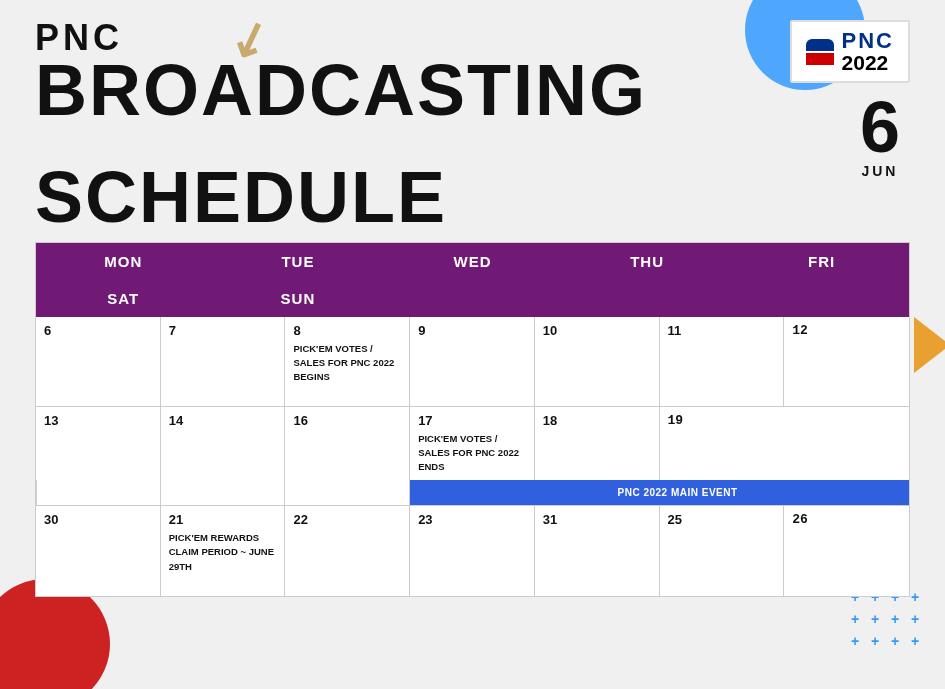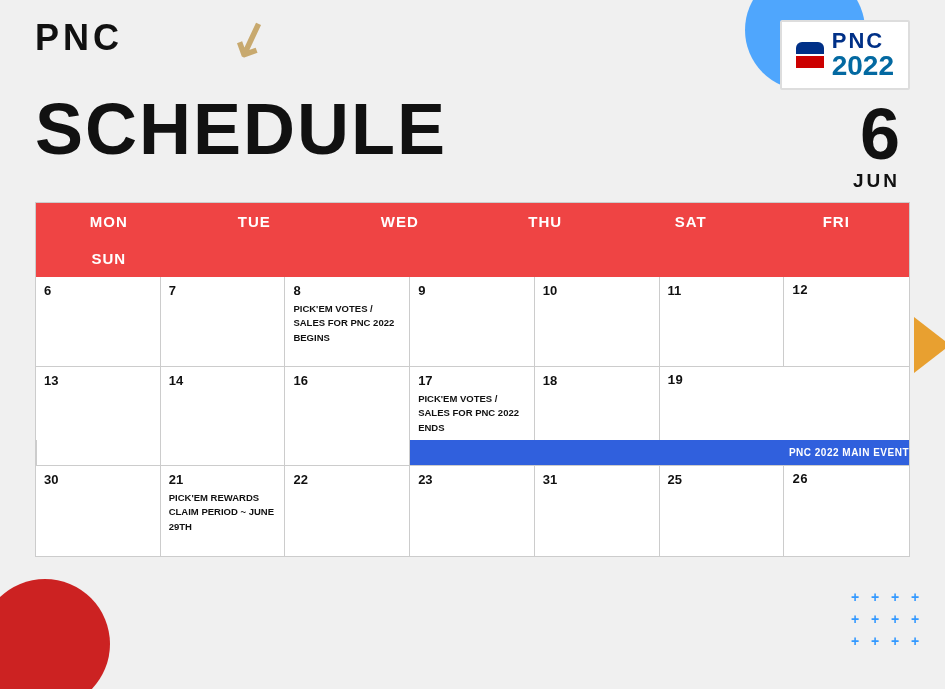--- a/index.html
+++ b/index.html
@@ -171,57 +171,57 @@
 
     .logo-pnc {
       font-size: 22px;
       font-weight: 900;
       color: #003087;
       letter-spacing: 2px;
       line-height: 1;
     }
 
     .logo-year {
-      font-size: 28px;
-      font-weight: 900;
-      color: #0369a1;
+      font-size: 21px;
+      font-weight: 900;
+      color: #000000;
       line-height: 1;
     }
 
     .date-block {
       text-align: right;
       margin-right: 10px;
     }
 
     .date-number {
       font-size: 72px;
       font-weight: 900;
       color: #111;
       line-height: 1;
     }
 
     .date-month {
-      font-size: 19px;
+      font-size: 14px;
       font-weight: 700;
       color: #111;
       letter-spacing: 3px;
       text-align: center;
     }
 
     
     .calendar-wrapper {
       margin-top: 8px;
       background: white;
       border: 1px solid #ccc;
     }
 
     .calendar-header {
       display: grid;
-      grid-template-columns: repeat(6, 1fr);
-      background: #ef4444;
+      grid-template-columns: repeat(5, 1fr);
+      background: #701a75;
     }
 
     .cal-header-cell {
       padding: 10px 8px;
       text-align: center;
       color: white;
       font-weight: 700;
       font-size: 15px;
       letter-spacing: 1px;
       text-transform: uppercase;
@@ -299,20 +299,21 @@
     <span class="deco-plus">+</span>
     <span class="deco-plus">+</span>
   </div>
 
   <div class="container">
 
     <div class="header-area">
 
       <div class="title-block">
         <div class="pnc-small">PNC</div>
+        <div class="broadcasting-title">BROADCASTING</div>
         <div class="schedule-title">SCHEDULE</div>
       </div>
 
       <div class="right-panel">
         <div class="logo-box">
           <div class="logo-icon">
             <div class="logo-icon-top"></div>
             <div class="logo-icon-bottom"></div>
           </div>
           <div class="logo-text-block">
@@ -328,22 +329,22 @@
 
     </div>
 
     <div class="calendar-wrapper">
 
       <div class="calendar-header">
         <div class="cal-header-cell">MON</div>
         <div class="cal-header-cell">TUE</div>
         <div class="cal-header-cell">WED</div>
         <div class="cal-header-cell">THU</div>
+        <div class="cal-header-cell">FRI</div>
         <div class="cal-header-cell">SAT</div>
-        <div class="cal-header-cell">FRI</div>
         <div class="cal-header-cell">SUN</div>
       </div>
 
       <div class="calendar-body">
 
         <div class="cal-week">
           <div class="cal-cell">
             <span class="cal-day-num">6</span>
           </div>
           <div class="cal-cell">
@@ -387,21 +388,21 @@
             </div>
             <div class="cal-cell">
               <span class="cal-day-num">19</span>
             </div>
           </div>
 
           <div style="display:grid; grid-template-columns: repeat(7,1fr); border-bottom:1px solid #ccc; height:26px;">
             <div style="grid-column:1; border-right:1px solid #ccc; border-left:1px solid #ccc;"></div>
             <div style="grid-column:2; border-right:1px solid #ccc;"></div>
             <div style="grid-column:3; border-right:1px solid #ccc;"></div>
-            <div style="grid-column:4/8; background:#3060dd; display:flex; align-items:center; justify-content:flex-end;padding-left:36px;">
+            <div style="grid-column:4/8; background:#3060dd; display:flex; align-items:center; justify-content:center;padding-left:36px;">
               <span style="color:white; font-size:10px; font-weight:700; text-transform:uppercase; letter-spacing:0.5px;">PNC 2022 MAIN EVENT</span>
             </div>
           </div>
         </div>
 
         <div class="cal-week" style="border-bottom:none;">
           <div class="cal-cell">
             <span class="cal-day-num">30</span>
           </div>
           <div class="cal-cell">

